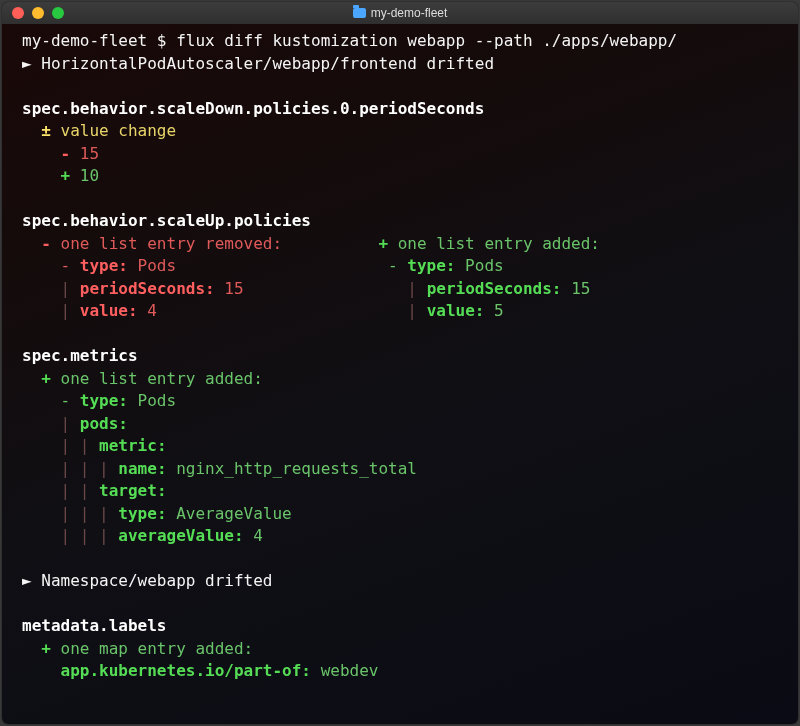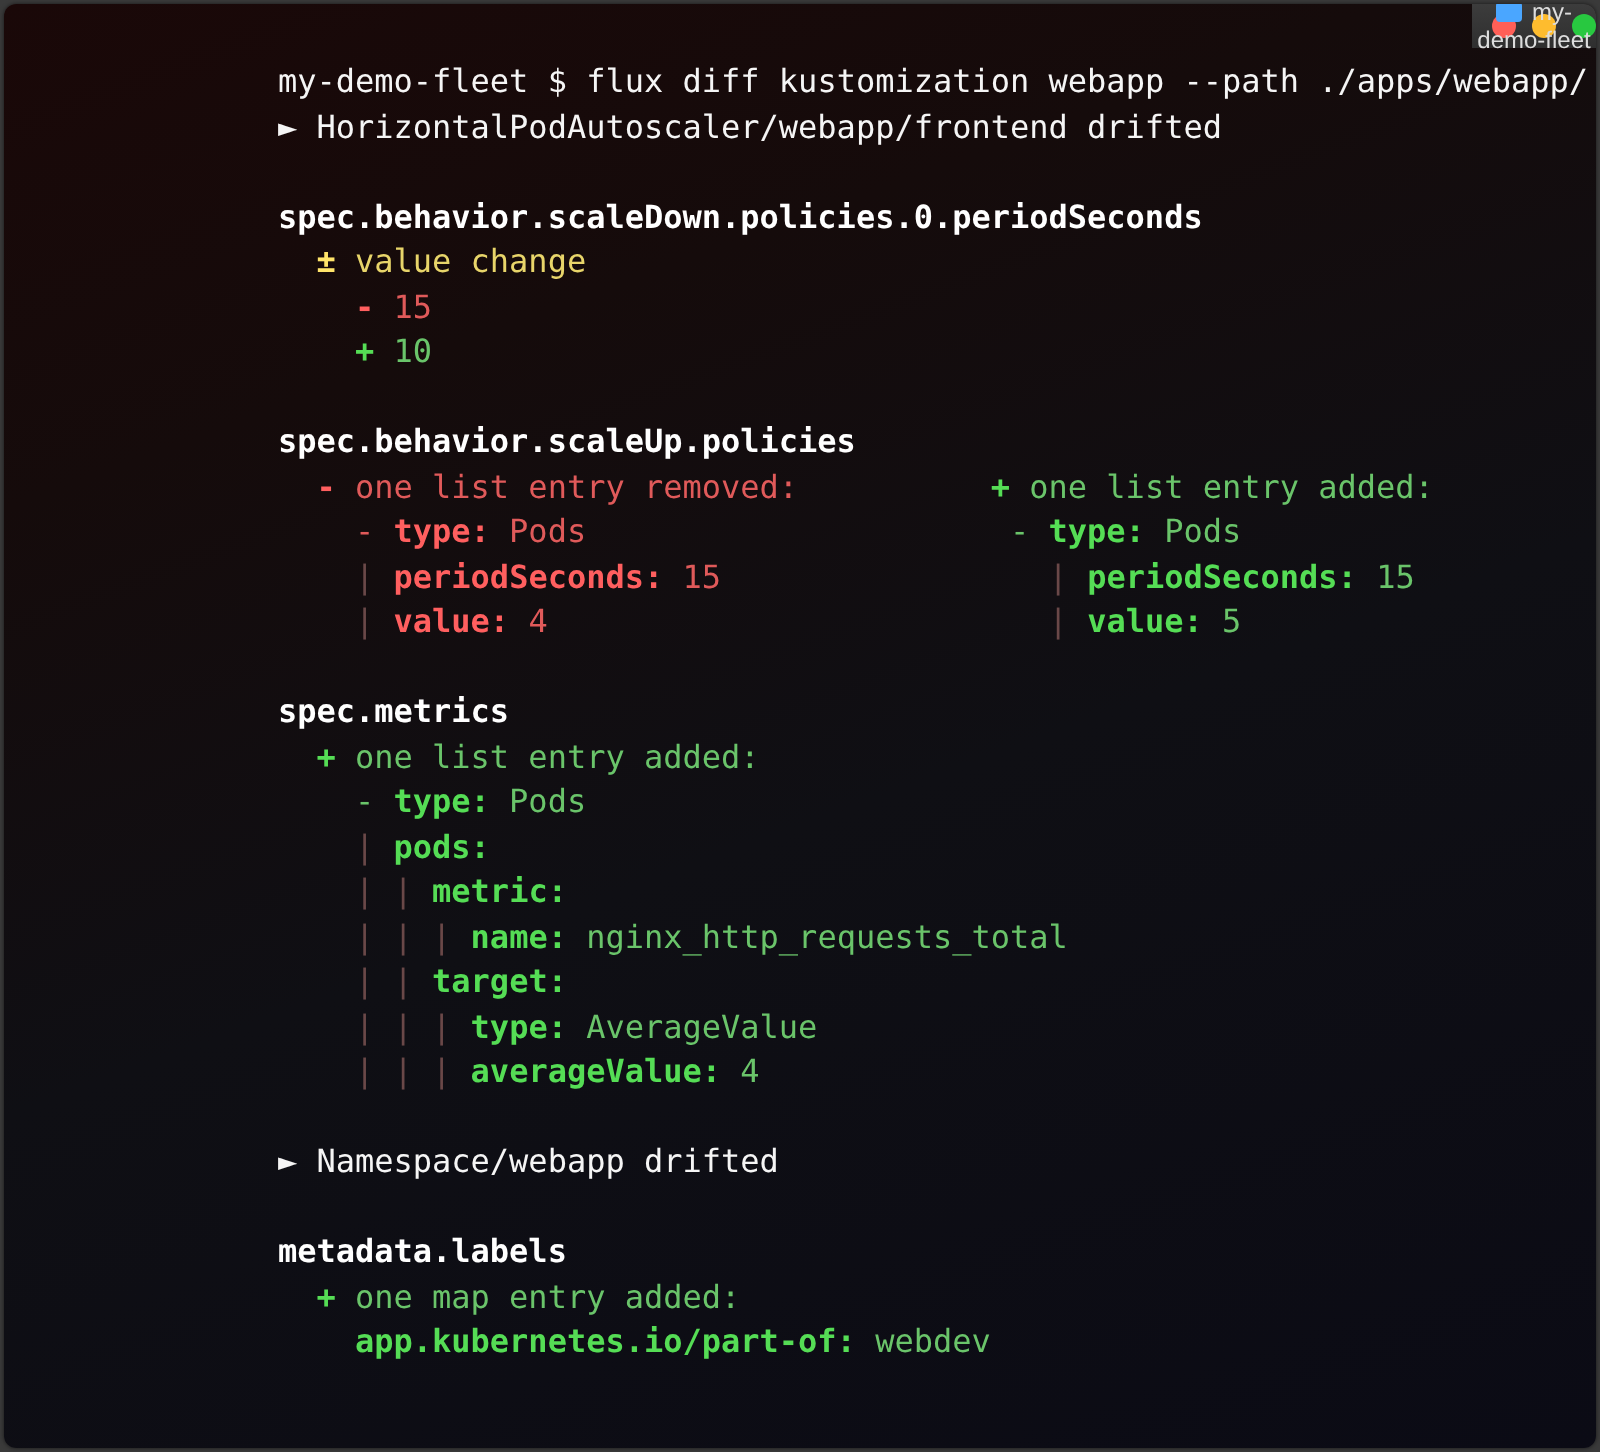--- a/index.html
+++ b/index.html
@@ -14,21 +14,20 @@
   .window {
     width: 796px;
     height: 722px;
     margin: 2px;
     border-radius: 6px;
     overflow: hidden;
     background: linear-gradient(160deg, #1a0808 0%, #150b0b 25%, #0f0f14 55%, #0b0b15 100%);
     box-shadow: 0 0 2px rgba(0,0,0,0.6);
     display: flex;
     flex-direction: column;
-    align-items: flex-end;
   }
   .titlebar {
     height: 22px;
     background: linear-gradient(#3c3c3c, #2f2f2f);
     display: flex;
     align-items: center;
     position: relative;
     flex: 0 0 22px;
   }
   .traffic {
@@ -68,21 +67,21 @@
     position: absolute;
     top: -3px;
     left: 0;
     width: 6px;
     height: 3px;
     background: #4aa6ff;
     border-radius: 1px 1px 0 0;
   }
   .term {
     flex: 1;
-    padding: 6px 4px 4px 4px;
+    padding: 6px 4px 4px 20px;
     font-size: 16px;
     line-height: 22.5px;
     white-space: pre;
     color: #e8e8e8;
     letter-spacing: 0px;
   }
   .white { color: #f5f5f5; }
   .bold { font-weight: bold; color: #ffffff; }
   .yellow { color: #e8d56a; }
   .yellow-b { color: #ffe46a; font-weight: bold; }

